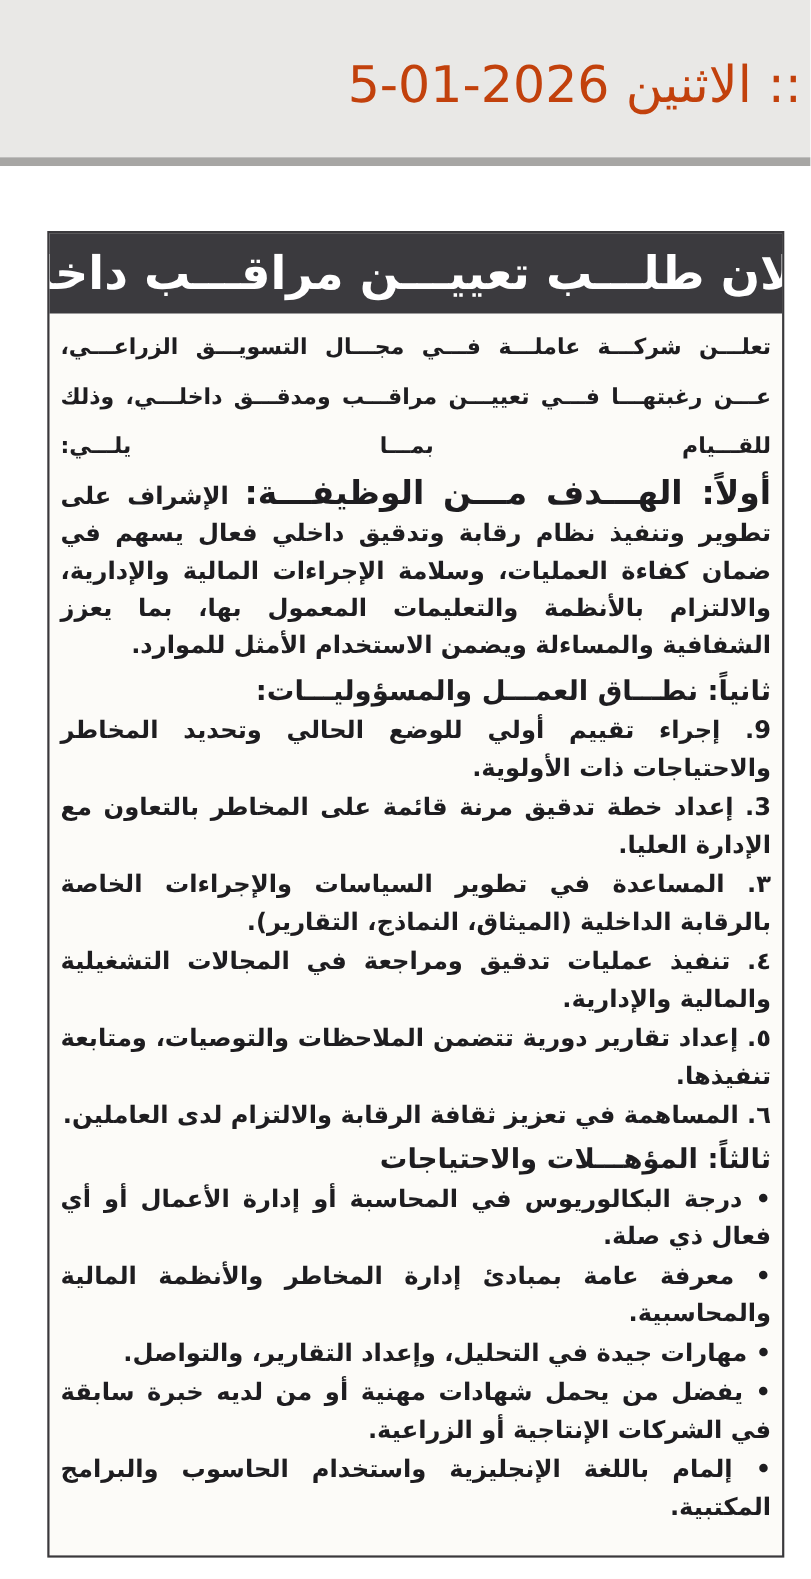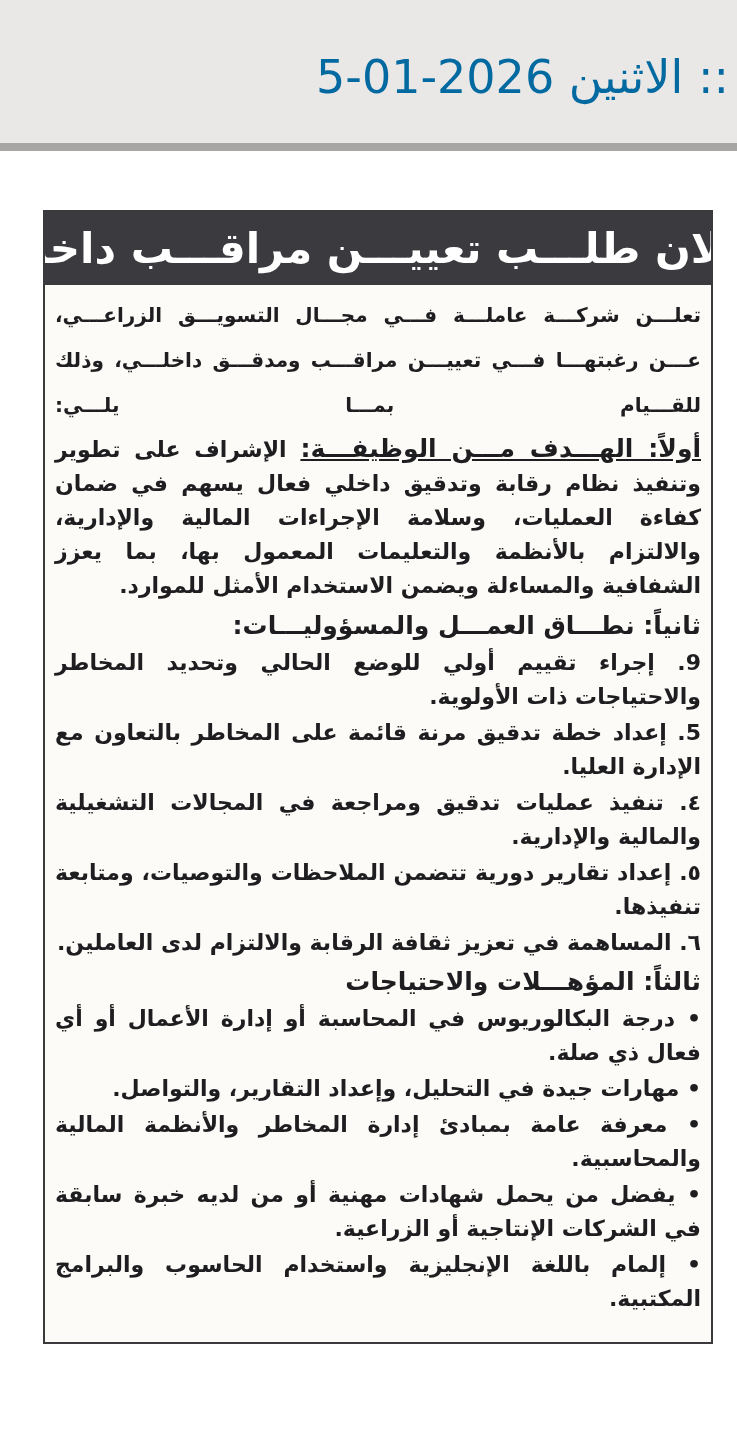--- a/index.html
+++ b/index.html
@@ -19,21 +19,21 @@
     background: #e9e8e6;
     direction: rtl;
     display: flex;
     align-items: center;
     justify-content: flex-start;
     padding: 10px 8px 0 0;
   }
   .date-line {
     font-size: 46px;
     font-weight: 400;
-    color: #0369a1;
+    color: #c2410c;
     letter-spacing: 0.5px;
     white-space: nowrap;
   }
   .divider {
     width: 737px;
     height: 8px;
     background: #a7a6a4;
   }
   
   .ad-area { padding: 59px 0 0 0; background: #ffffff; }
@@ -70,22 +70,21 @@
     text-align-last: justify;
     margin-bottom: 4px;
   }
   .para {
     font-size: 22px;
     line-height: 34px;
     text-align: justify;
     margin-bottom: 3px;
   }
   .lead-inline {
-    font-size: 25px;
-    text-decoration: underline;
+    font-size: 30px;
   }
   .sec-heading {
     font-size: 25px;
     line-height: 39px;
     font-weight: 700;
     margin: 2px 0 1px 0;
   }
   .item {
     font-size: 22px;
     line-height: 34px;
@@ -110,28 +109,29 @@
       <div class="ad-title">إعـــلان طلـــب تعييـــن مراقـــب داخلـــي</div>
 
       <div class="ad-body">
 
         <p class="intro">تعلـــن شركـــة عاملـــة فـــي مجـــال التسويـــق الزراعـــي، عـــن رغبتهـــا فـــي تعييـــن مراقـــب ومدقـــق داخلـــي، وذلك للقـــيام بمـــا يلـــي:</p>
 
         <p class="para"><span class="lead-inline">أولاً: الهـــدف مـــن الوظيفـــة:</span> <span>الإشراف على تطوير وتنفيذ نظام رقابة وتدقيق داخلي فعال يسهم في ضمان كفاءة العمليات، وسلامة الإجراءات المالية والإدارية، والالتزام بالأنظمة والتعليمات المعمول بها، بما يعزز الشفافية والمساءلة ويضمن الاستخدام الأمثل للموارد.</span></p>
 
         <h3 class="sec-heading">ثانياً: نطـــاق العمـــل والمسؤوليـــات:</h3>
         <p class="item">9. إجراء تقييم أولي للوضع الحالي وتحديد المخاطر والاحتياجات ذات الأولوية.</p>
-        <p class="item">5. إعداد خطة تدقيق مرنة قائمة على المخاطر بالتعاون مع الإدارة العليا.</p>
+        <p class="item">3. إعداد خطة تدقيق مرنة قائمة على المخاطر بالتعاون مع الإدارة العليا.</p>
+        <p class="item">٣. المساعدة في تطوير السياسات والإجراءات الخاصة بالرقابة الداخلية (الميثاق، النماذج، التقارير).</p>
         <p class="item">٤. تنفيذ عمليات تدقيق ومراجعة في المجالات التشغيلية والمالية والإدارية.</p>
         <p class="item">٥. إعداد تقارير دورية تتضمن الملاحظات والتوصيات، ومتابعة تنفيذها.</p>
         <p class="item">٦. المساهمة في تعزيز ثقافة الرقابة والالتزام لدى العاملين.</p>
 
         <h3 class="sec-heading">ثالثاً: المؤهـــلات والاحتياجات</h3>
         <p class="item">• درجة البكالوريوس في المحاسبة أو إدارة الأعمال أو أي فعال ذي صلة.</p>
+        <p class="item">• معرفة عامة بمبادئ إدارة المخاطر والأنظمة المالية والمحاسبية.</p>
         <p class="item">• مهارات جيدة في التحليل، وإعداد التقارير، والتواصل.</p>
-        <p class="item">• معرفة عامة بمبادئ إدارة المخاطر والأنظمة المالية والمحاسبية.</p>
         <p class="item">• يفضل من يحمل شهادات مهنية أو من لديه خبرة سابقة في الشركات الإنتاجية أو الزراعية.</p>
         <p class="item">• إلمام باللغة الإنجليزية واستخدام الحاسوب والبرامج المكتبية.</p>
 
       </div>
     </article>
   </main>
 </div>
 
 </body></html>

